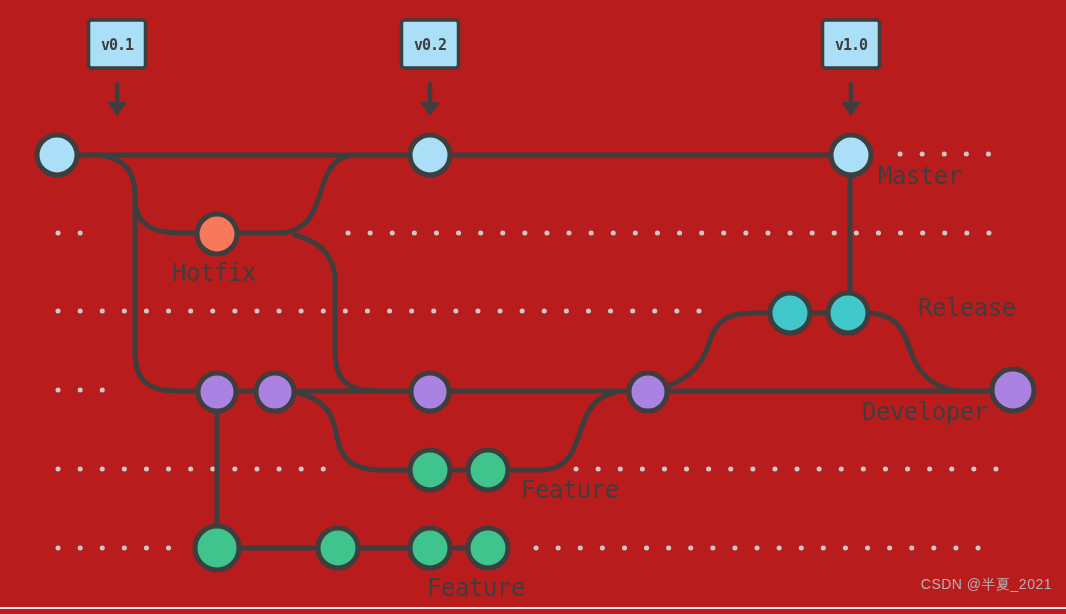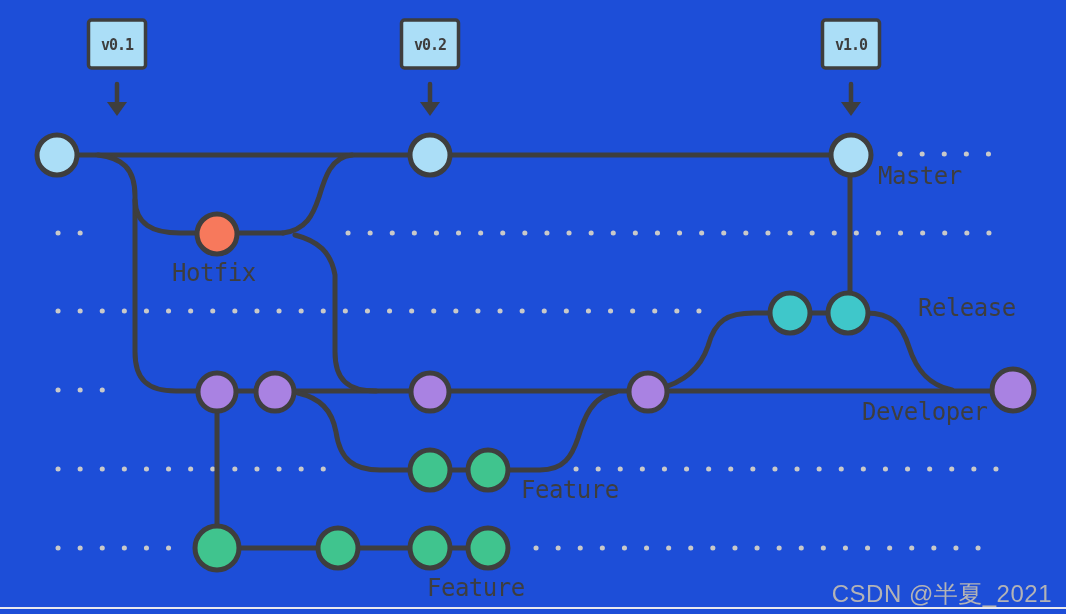--- a/index.html
+++ b/index.html
@@ -1,31 +1,31 @@
 <!DOCTYPE html>
 <html><head>
 <meta charset="utf-8">
 <style>
   html,body{margin:0;padding:0;background:#ffffff;}
   .stage{
     position:relative;
     width:1066px;height:614px;
-    background:#1d4ed8;
+    background:#b91c1c;
     overflow:hidden;
     font-family:"DejaVu Sans Mono", monospace;
   }
   svg{position:absolute;left:0;top:0;}
   .bottom-rule{
     position:absolute;left:0;top:607px;width:1066px;height:2px;
     background:#e9e9ee;
   }
   .watermark{
-    position:absolute;right:14px;bottom:4px;
+    position:absolute;right:14px;bottom:20px;
     font-family:"Liberation Sans", sans-serif;
-    font-size:24px;color:#b3b3b6;letter-spacing:.5px;
+    font-size:14px;color:#b3b3b6;letter-spacing:.5px;
     user-select:none;
   }
 </style>
 </head>
 <body>
 
 <div class="stage">
   <svg width="1066" height="614" viewBox="0 0 1066 614">
       <line x1="900" y1="154" x2="1004" y2="154" stroke="#c9c9c9" stroke-width="5" stroke-linecap="round" stroke-dasharray="0.1 22"></line>
       <line x1="58" y1="233" x2="102" y2="233" stroke="#c9c9c9" stroke-width="5" stroke-linecap="round" stroke-dasharray="0.1 22"></line>

